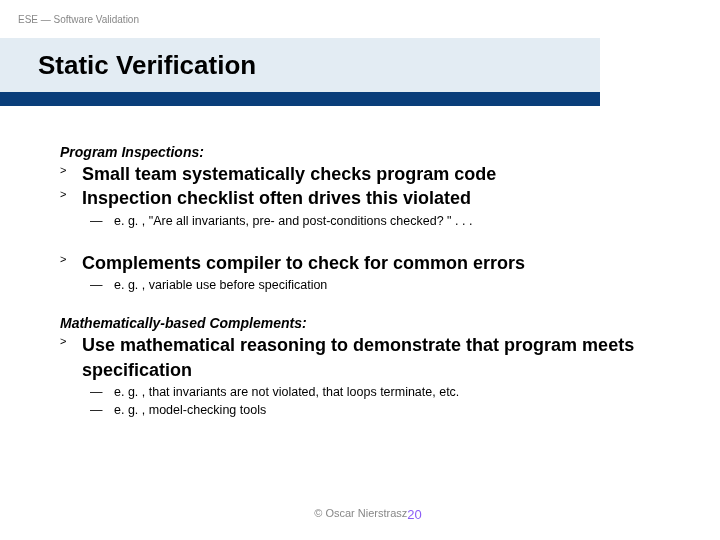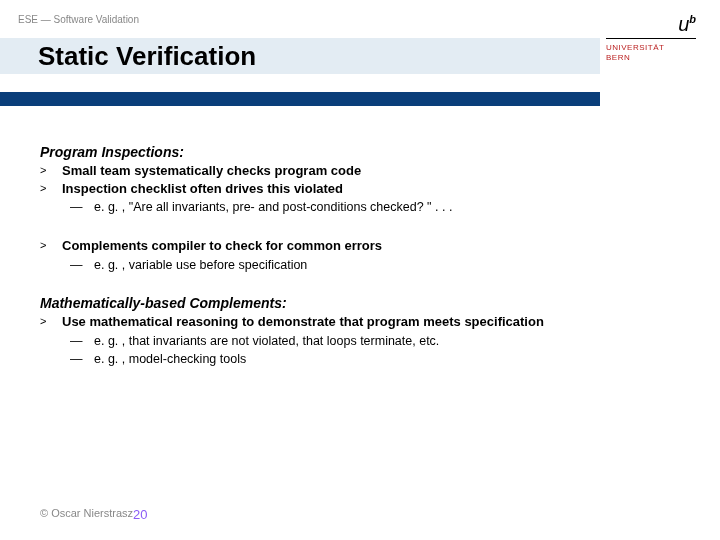--- a/index.html
+++ b/index.html
@@ -21,21 +21,21 @@
     top: 14px;
     left: 18px;
     font-size: 10px;
     color: #888;
   }
   .title-bar {
     position: absolute;
     top: 38px;
     left: 0;
     width: 600px;
-    height: 36px;
+    height: 54px;
     background: #e3ecf3;
     padding-left: 38px;
     display: flex;
     align-items: center;
   }
   .title {
     font-size: 26px;
     font-weight: bold;
     color: #000;
   }
@@ -71,21 +71,21 @@
     border-top: 1px solid #000;
     margin: 4px 0;
   }
   .logo-text {
     font-size: 8px;
     color: #b22;
     line-height: 1.2;
     letter-spacing: 0.5px;
   }
   .content {
-    padding: 36px 40px 0 40px;
+    padding: 36px 40px 0 60px;
     font-size: 13px;
     color: #000;
   }
   .section {
     margin-bottom: 22px;
   }
   .section-title {
     font-weight: bold;
     font-style: italic;
     font-size: 14px;
@@ -97,21 +97,21 @@
     line-height: 1.35;
   }
   .bullet-marker {
     width: 22px;
     flex-shrink: 0;
     font-size: 11px;
     padding-top: 1px;
   }
   .bullet-text {
     font-weight: bold;
-    font-size: 13px;
+    font-size: 18px;
     flex: 1;
   }
   .sub-row {
     display: flex;
     padding-left: 30px;
     margin-top: 2px;
     line-height: 1.3;
     font-size: 12.5px;
   }
   .sub-marker {
@@ -120,46 +120,38 @@
   }
   .sub-text {
     flex: 1;
   }
   .footer {
     position: absolute;
     bottom: 18px;
     left: 40px;
     right: 24px;
     display: flex;
-    justify-content: flex-start;
+    justify-content: center;
     font-size: 11px;
     color: #888;
   }
   .page-num {
     color: #8b5cf6;
     font-size: 13px;
   }
 </style>
 </head>
 <body>
 
 <div class="header-area">
   <div class="breadcrumb">ESE — Software Validation</div>
   <div class="title-bar">
     <div class="title">Static Verification</div>
   </div>
   <div class="blue-stripe"></div>
-  <div class="logo">
-    <div class="logo-ub">
-      <span>u</span><sup>b</sup>
-    </div>
-    <div class="logo-line"></div>
-    <div class="logo-text">UNIVERSITÄT</div>
-    <div class="logo-text">BERN</div>
-  </div>
 </div>
 
 <div class="content">
 
   <div class="section">
     <div class="section-title">Program Inspections:</div>
     <div class="bullet-row">
       <div class="bullet-marker">&gt;</div>
       <div class="bullet-text">Small team systematically checks program code</div>
     </div>

